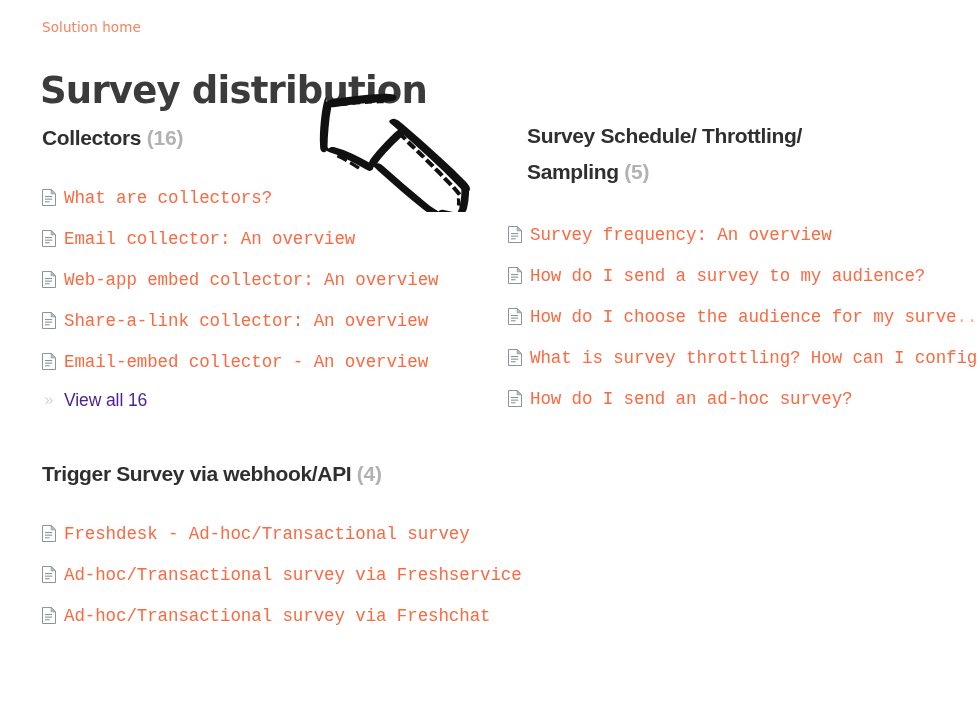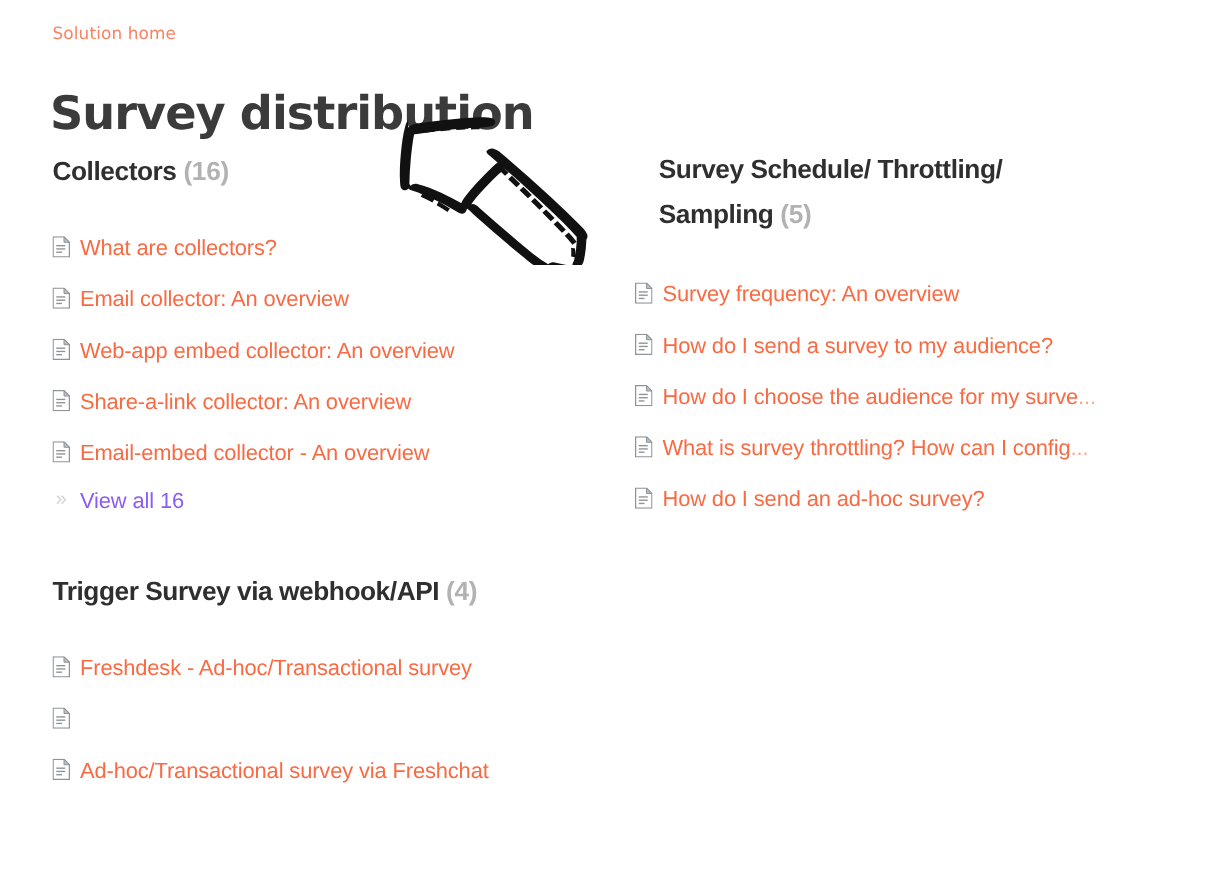--- a/index.html
+++ b/index.html
@@ -104,21 +104,21 @@
 
   .doc-icon {
     flex: 0 0 auto;
     width: 14px;
     height: 17px;
     margin-right: 8px;
     display: block;
   }
 
   .article-link {
-    font-family: Liberation Sans, sans-serif;
+    font-family: Liberation Mono, monospace;
     font-size: 17.5px;
     line-height: 22px;
     color: #f96a43;
     text-decoration: none;
     white-space: nowrap;
     letter-spacing: -0.1px;
   }
   .article-link .ellipsis { color: #fba98f; }
 
   
@@ -135,21 +135,21 @@
     text-align: center;
     color: #d4d4d4;
     font-size: 16px;
     line-height: 18px;
     font-family: "Liberation Sans", sans-serif;
   }
   .view-all-link {
     font-family: "Liberation Sans", sans-serif;
     font-size: 17.5px;
     line-height: 22px;
-    color: #8b5cf6;
+    color: #4c1d95;
     text-decoration: none;
     white-space: nowrap;
     letter-spacing: -0.1px;
   }
 </style>
 </head>
 <body>
 
 <div id="page">
 
@@ -319,20 +319,21 @@
           <a class="article-link" href="#">Freshdesk - Ad-hoc/Transactional survey</a>
         </li>
         <li class="article-item">
           <svg class="doc-icon" viewBox="0 0 14 17">
             <path d="M0.5,0.5 H9.2 L13.5,4.8 V16.5 H0.5 Z" fill="#ffffff" stroke="#8d9499" stroke-width="1"></path>
             <path d="M9.2,0.5 L13.5,4.8 H9.2 Z" fill="#b9c0c4" stroke="#8d9499" stroke-width="0.8"></path>
             <rect x="3" y="7" width="7.2" height="1.1" fill="#8d9499"></rect>
             <rect x="3" y="9.6" width="7.2" height="1.1" fill="#8d9499"></rect>
             <rect x="3" y="12.2" width="4.6" height="1.1" fill="#8d9499"></rect>
           </svg>
+          <a class="article-link" href="#">Ad-hoc/Transactional survey via Freshservice</a>
         </li>
         <li class="article-item">
           <svg class="doc-icon" viewBox="0 0 14 17">
             <path d="M0.5,0.5 H9.2 L13.5,4.8 V16.5 H0.5 Z" fill="#ffffff" stroke="#8d9499" stroke-width="1"></path>
             <path d="M9.2,0.5 L13.5,4.8 H9.2 Z" fill="#b9c0c4" stroke="#8d9499" stroke-width="0.8"></path>
             <rect x="3" y="7" width="7.2" height="1.1" fill="#8d9499"></rect>
             <rect x="3" y="9.6" width="7.2" height="1.1" fill="#8d9499"></rect>
             <rect x="3" y="12.2" width="4.6" height="1.1" fill="#8d9499"></rect>
           </svg>
           <a class="article-link" href="#">Ad-hoc/Transactional survey via Freshchat</a>

